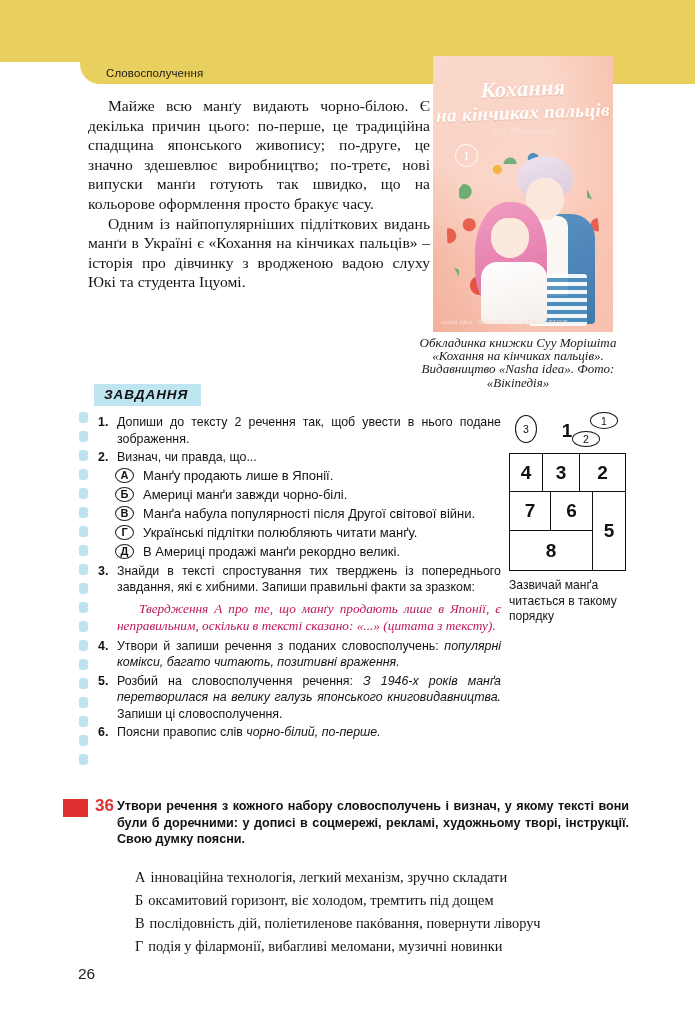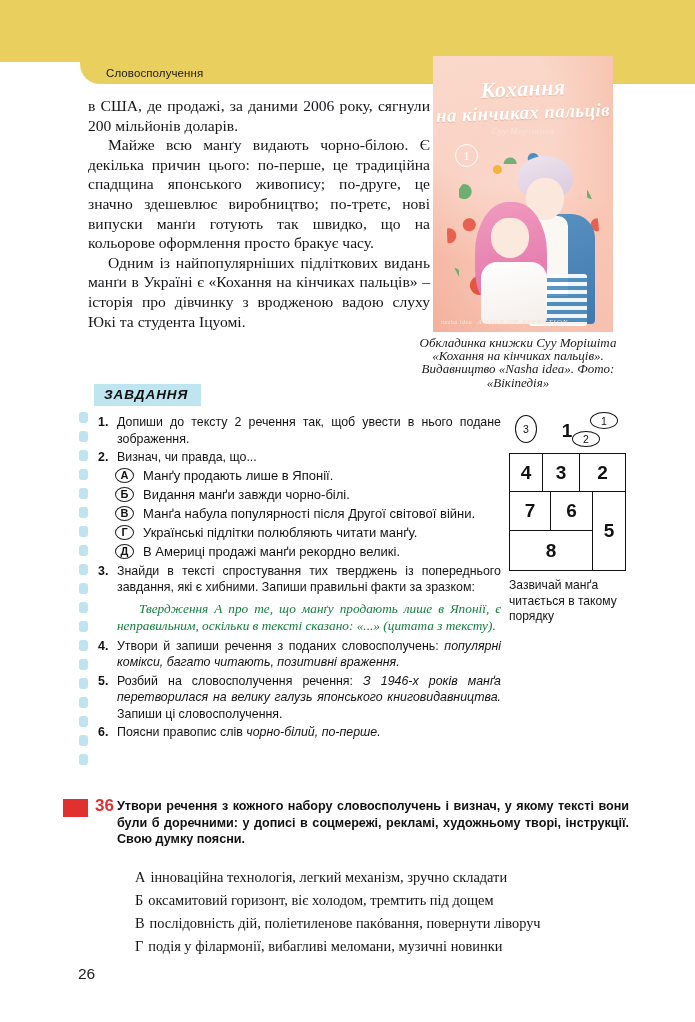--- a/index.html
+++ b/index.html
@@ -203,21 +203,21 @@
   }
   .opt-text {
     flex:1; font-size:13px; line-height:16.5px; color:#131313;
     text-align:justify; -moz-text-align-last:left; text-align-last:left;
   }
 
   #sample {
     margin:4px 0 4px 22px;
     font-family:"Liberation Serif", serif;
     font-style:italic; font-size:13.3px; line-height:17px;
-    color:#15803d; text-align:justify;
+    color:#be185d; text-align:justify;
     -moz-text-align-last:left; text-align-last:left;
     text-indent:22px;
   }
 
   
   #manga-panel {
     position:absolute; left:509px; top:409px;
     width:116px; height:160px;
     border:1.7px solid #111;
     background:#fff;
@@ -287,21 +287,20 @@
   <div id="cv-girl-face"></div>
   <div class="cv-title" id="cv-t1">Кохання</div>
   <div class="cv-title" id="cv-t2">на кінчиках пальців</div>
   <div id="cv-author">Суу Морішіта</div>
   <div id="cv-vol">1</div>
   <div id="cv-foot-l">nasha idea</div>
   <div id="cv-foot-c">A SIGN OF AFFECTION</div>
 </div>
 
 <div id="article">
-  <p>в США, де продажі, за даними 2006 року, сягнули 200 мільйонів доларів.</p>
   <p class="ind">Майже всю манґу видають чорно-білою. Є декілька причин цього: по-перше, це традиційна спадщина японського живопису; по-друге, це значно здешевлює виробництво; по-третє, нові випуски манґи готують так швидко, що на кольорове оформлення просто бракує часу.</p>
   <p class="ind">Одним із найпопулярніших підліткових видань манґи в Україні є «Кохання на кінчиках пальців» – історія про дівчинку з вродженою вадою слуху Юкі та студента Іцуомі.</p>
 </div>
 
 <div id="cover-caption">Обкладинка книжки Суу Морішіта «Кохання на кінчиках пальців». Видавництво «Nasha idea». Фото: «Вікіпедія»</div>
 
 <div id="margin-dots">
   <i></i>
     <i></i>
   <i></i>
@@ -337,21 +336,21 @@
     <div class="task-body">Визнач, чи правда, що...</div>
   </div>
 
   <div class="opts">
     <div class="opt">
       <span class="opt-letter">А</span>
       <span class="opt-text">Манґу продають лише в Японії.</span>
     </div>
     <div class="opt">
       <span class="opt-letter">Б</span>
-      <span class="opt-text">Видання манґи завжди чорно-білі.</span>
+      <span class="opt-text">Америці манґи завжди чорно-білі.</span>
     </div>
     <div class="opt">
       <span class="opt-letter">В</span>
       <span class="opt-text">Манґа набула популярності після Другої світової війни.</span>
     </div>
     <div class="opt">
       <span class="opt-letter">Г</span>
       <span class="opt-text">Українські підлітки полюбляють читати манґу.</span>
     </div>
     <div class="opt">

